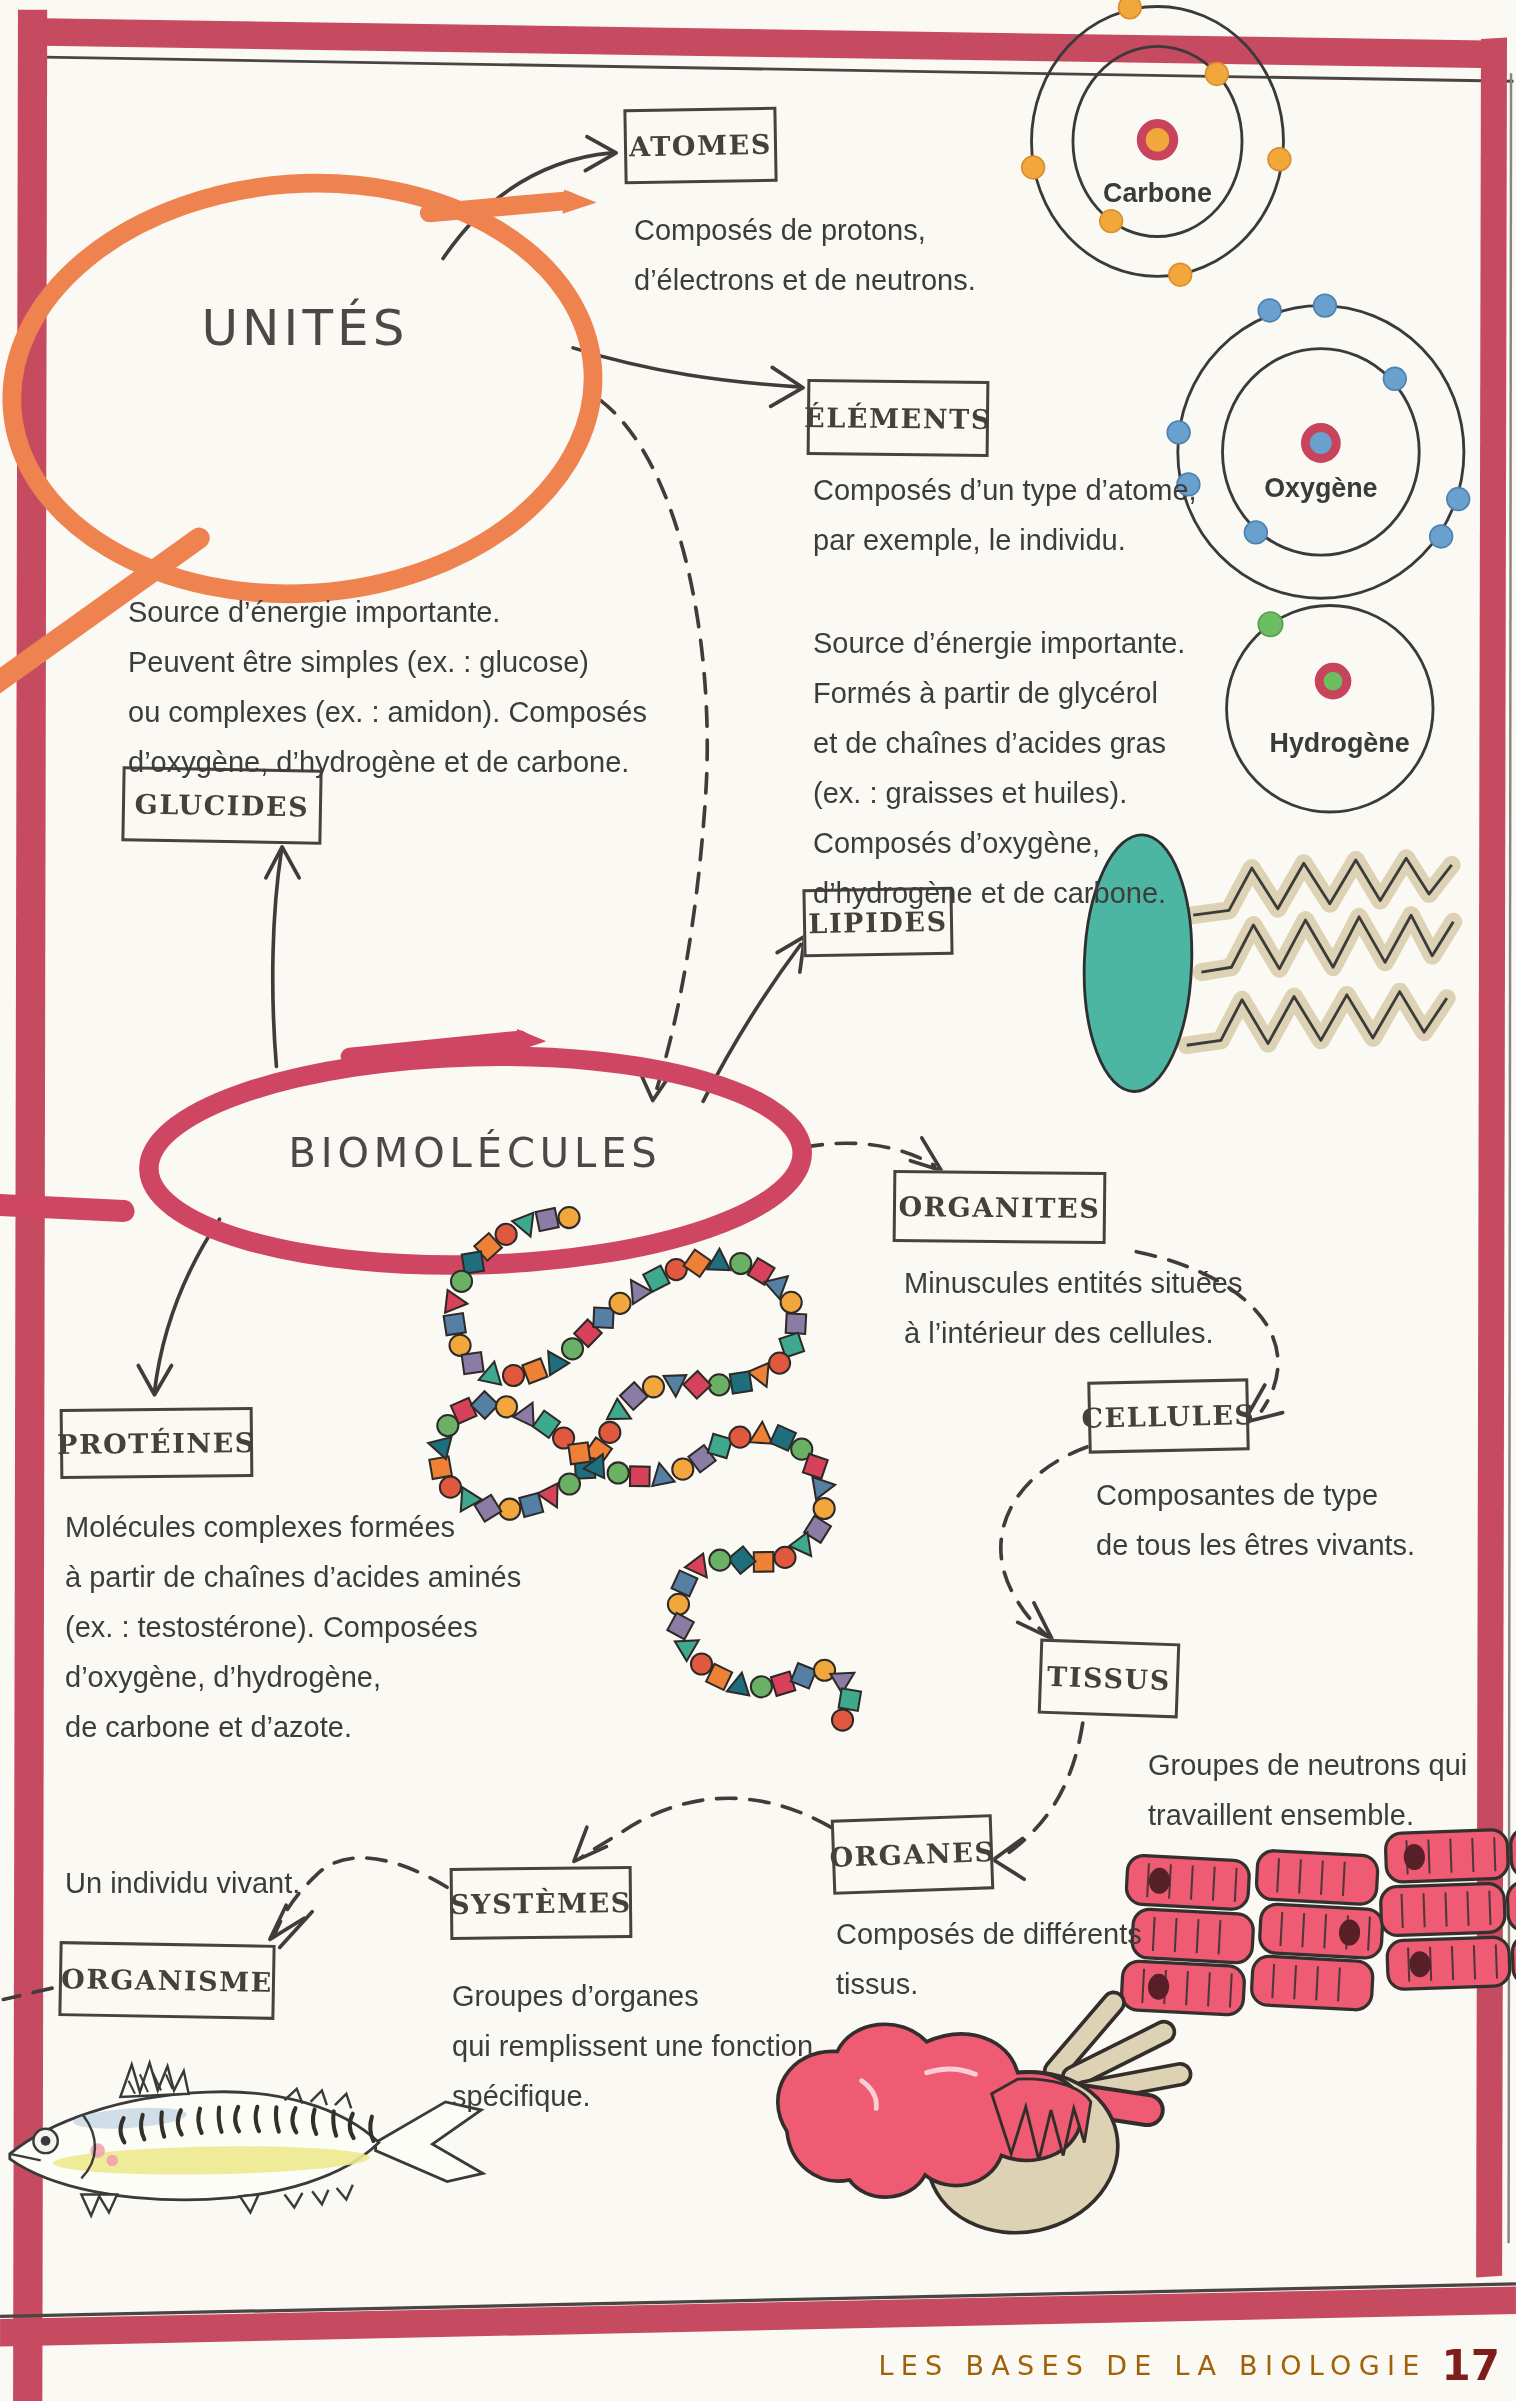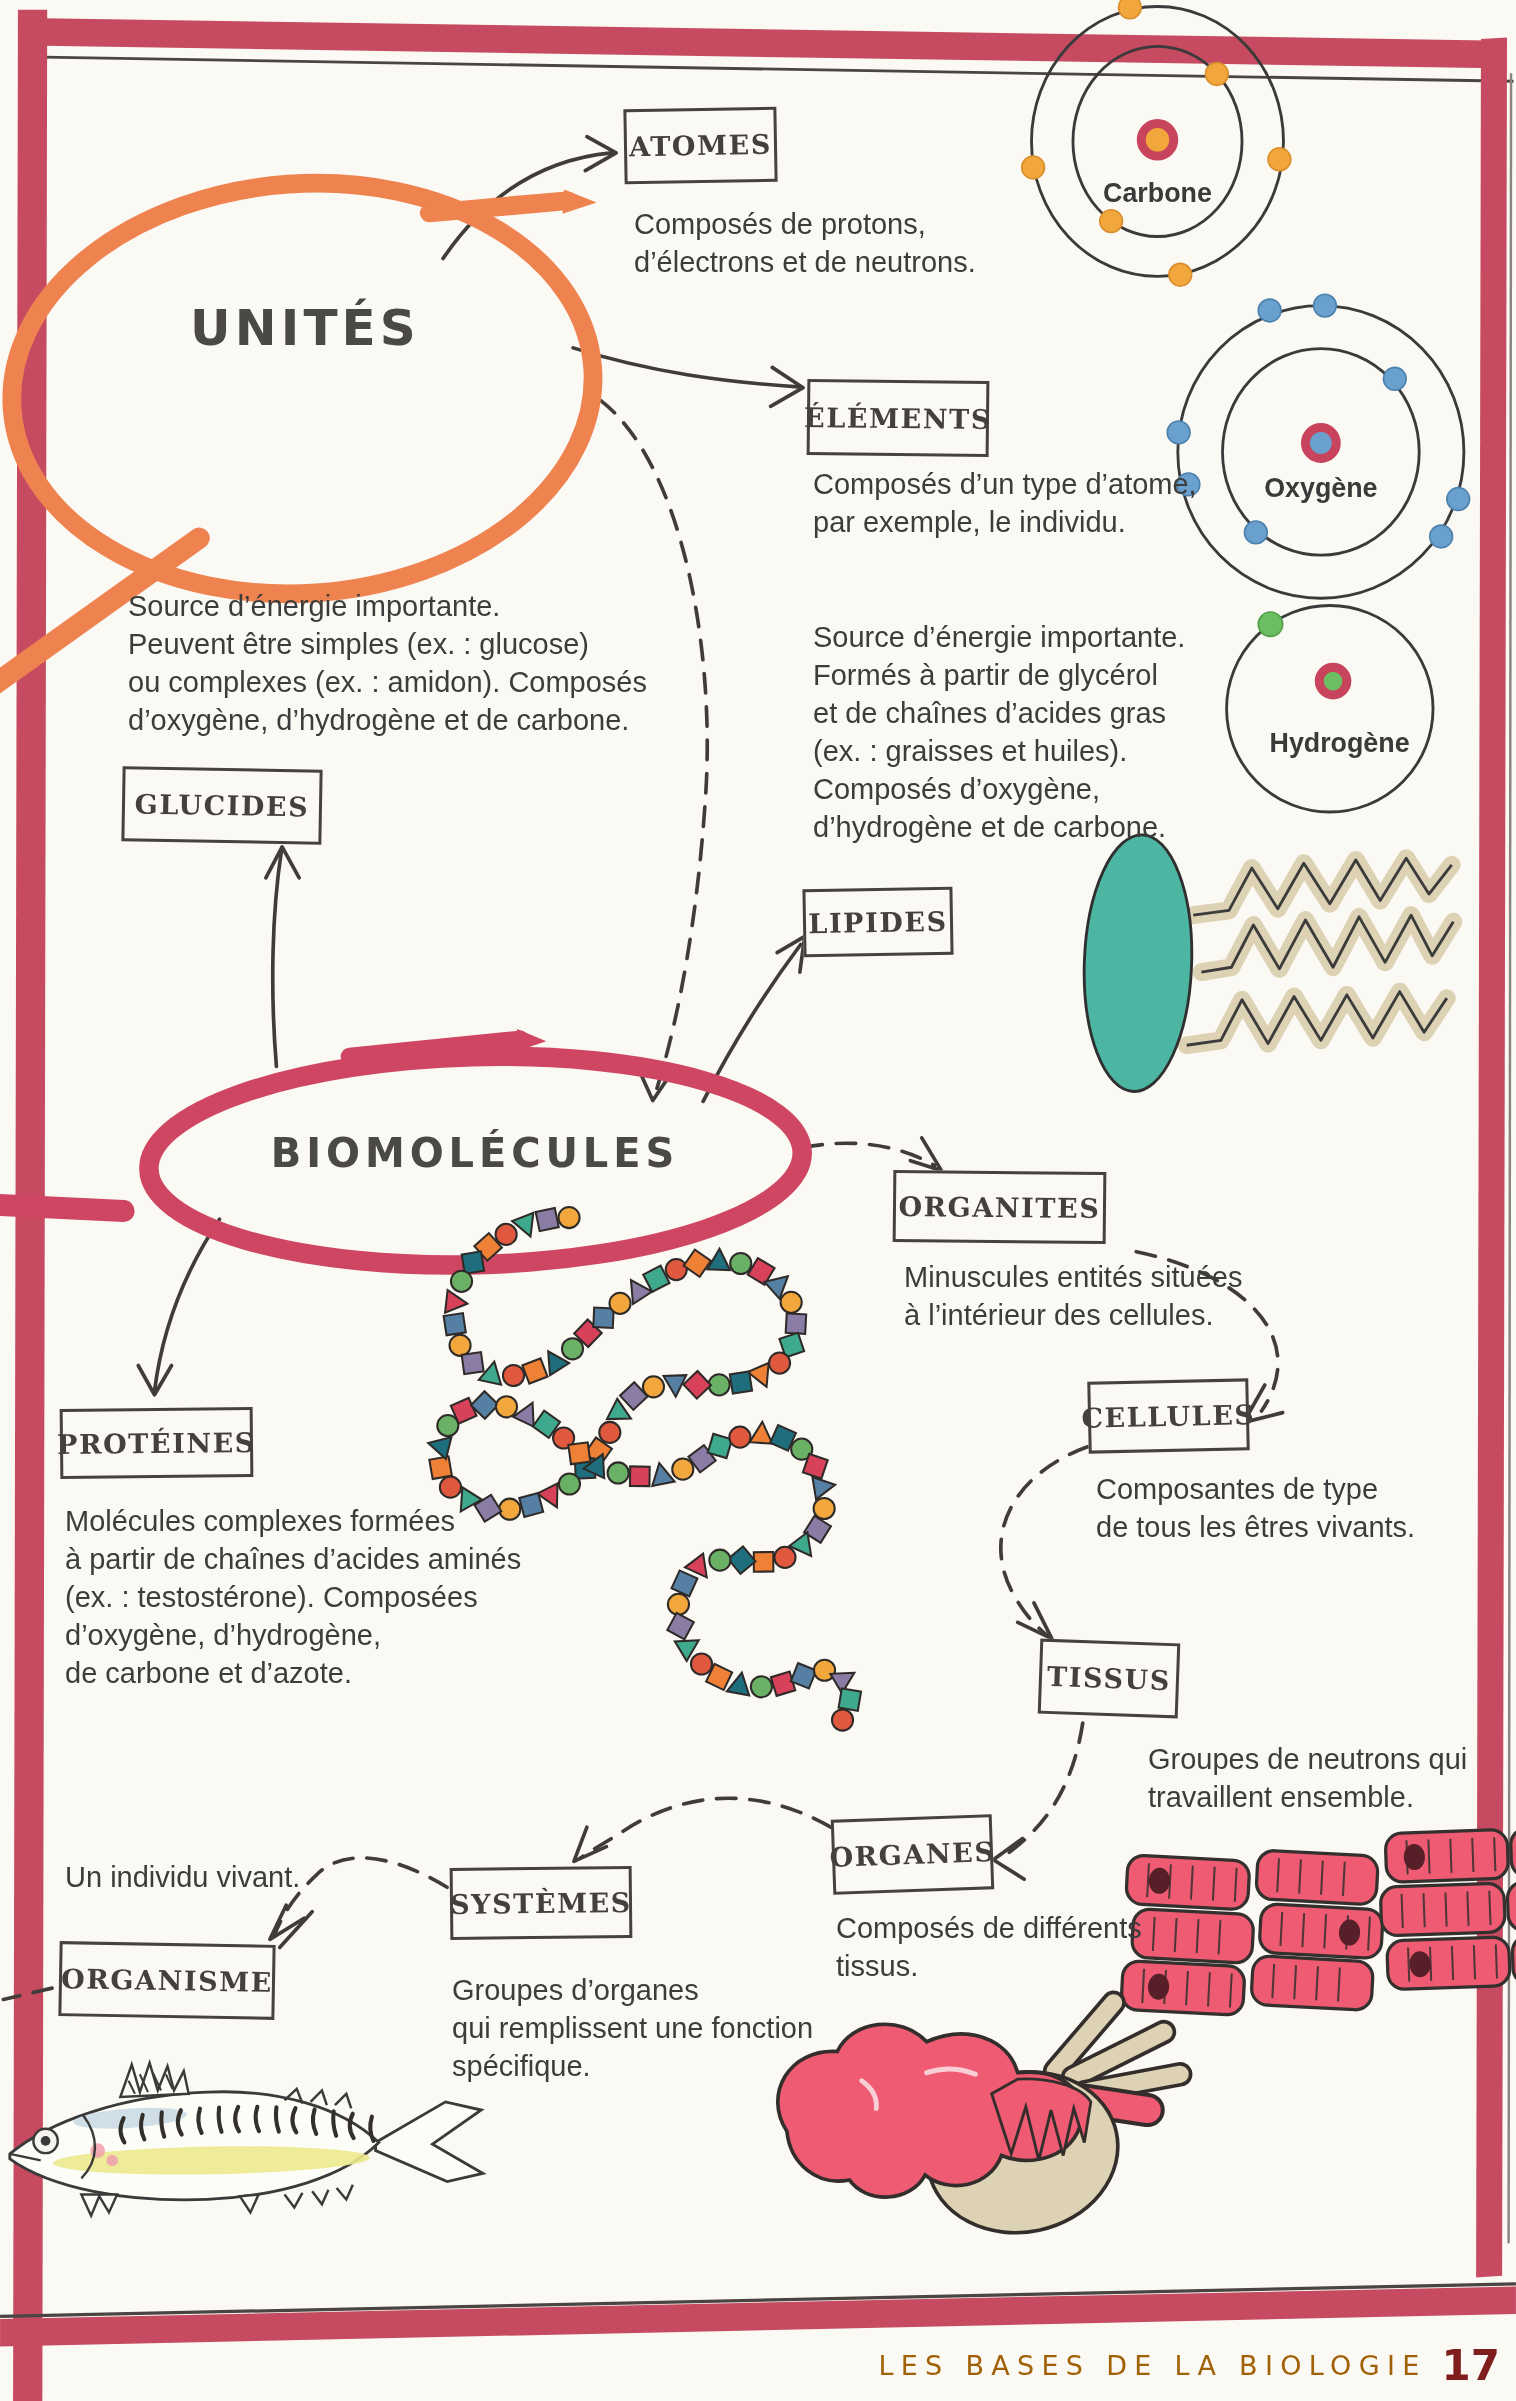--- a/index.html
+++ b/index.html
@@ -13,22 +13,22 @@
   }
   svg.art{position:absolute;left:0;top:0}
   .c-red{fill:var(--border-red)}
   .orbit{fill:none;stroke:#3a3a3a;stroke-width:3.5}
   .arrow{fill:none;stroke:#403c3a;stroke-width:4.5;stroke-linecap:round;stroke-linejoin:round}
   .dash{stroke-dasharray:24 17}
   .node{position:absolute;background:#fbf9f4;border:3.3px solid #46423e;
     display:flex;align-items:center;justify-content:center;box-sizing:border-box}
   .node-label{font-family:"DejaVu Serif",serif;font-weight:700;font-size:27px;
     letter-spacing:1.6px;color:#45403c;white-space:nowrap}
-  .desc{position:absolute;font-size:29px;line-height:38px;white-space:pre-line;color:#3c3c3c}
-  .title{position:absolute;font-weight:700;color:#4b4946;text-align:center;
+  .desc{position:absolute;font-size:29px;line-height:50px;white-space:pre-line;color:#3c3c3c}
+  .title{position:absolute;font-weight:400;color:#4b4946;text-align:center;
     font-family:"DejaVu Sans",sans-serif;white-space:nowrap}
   .atom-label{font-family:"Liberation Sans",sans-serif;font-weight:700;font-size:33px;fill:#3a3a3a;text-anchor:middle}
   #footer{position:absolute;left:813px;top:2341px;width:687px;text-align:right;white-space:nowrap}
   #footer .ft{font-size:27px;letter-spacing:7.3px;color:#a16207;font-family:"DejaVu Sans",sans-serif}
   #footer .pn{font-size:42px;font-weight:700;color:#7f1d1d;margin-left:11.4px;font-family:"DejaVu Sans",sans-serif;vertical-align:-4.9px}
 </style>
 </head>
 <body style="--border-red: #c64a60; --oval-orange: #ef8350; --oval-crimson: #cf4663; --teal: #4db6a3; --beige: #ded2b4; --tissue-pink: #ee5b72; --ink: #3b3b3b; --carbon-e: #f2a73d; --oxygen-e: #6aa0cd; --hydrogen-e: #6dbd62;">
 
 <svg class="art" width="1516" height="2401" viewBox="0 0 1865 2954">

